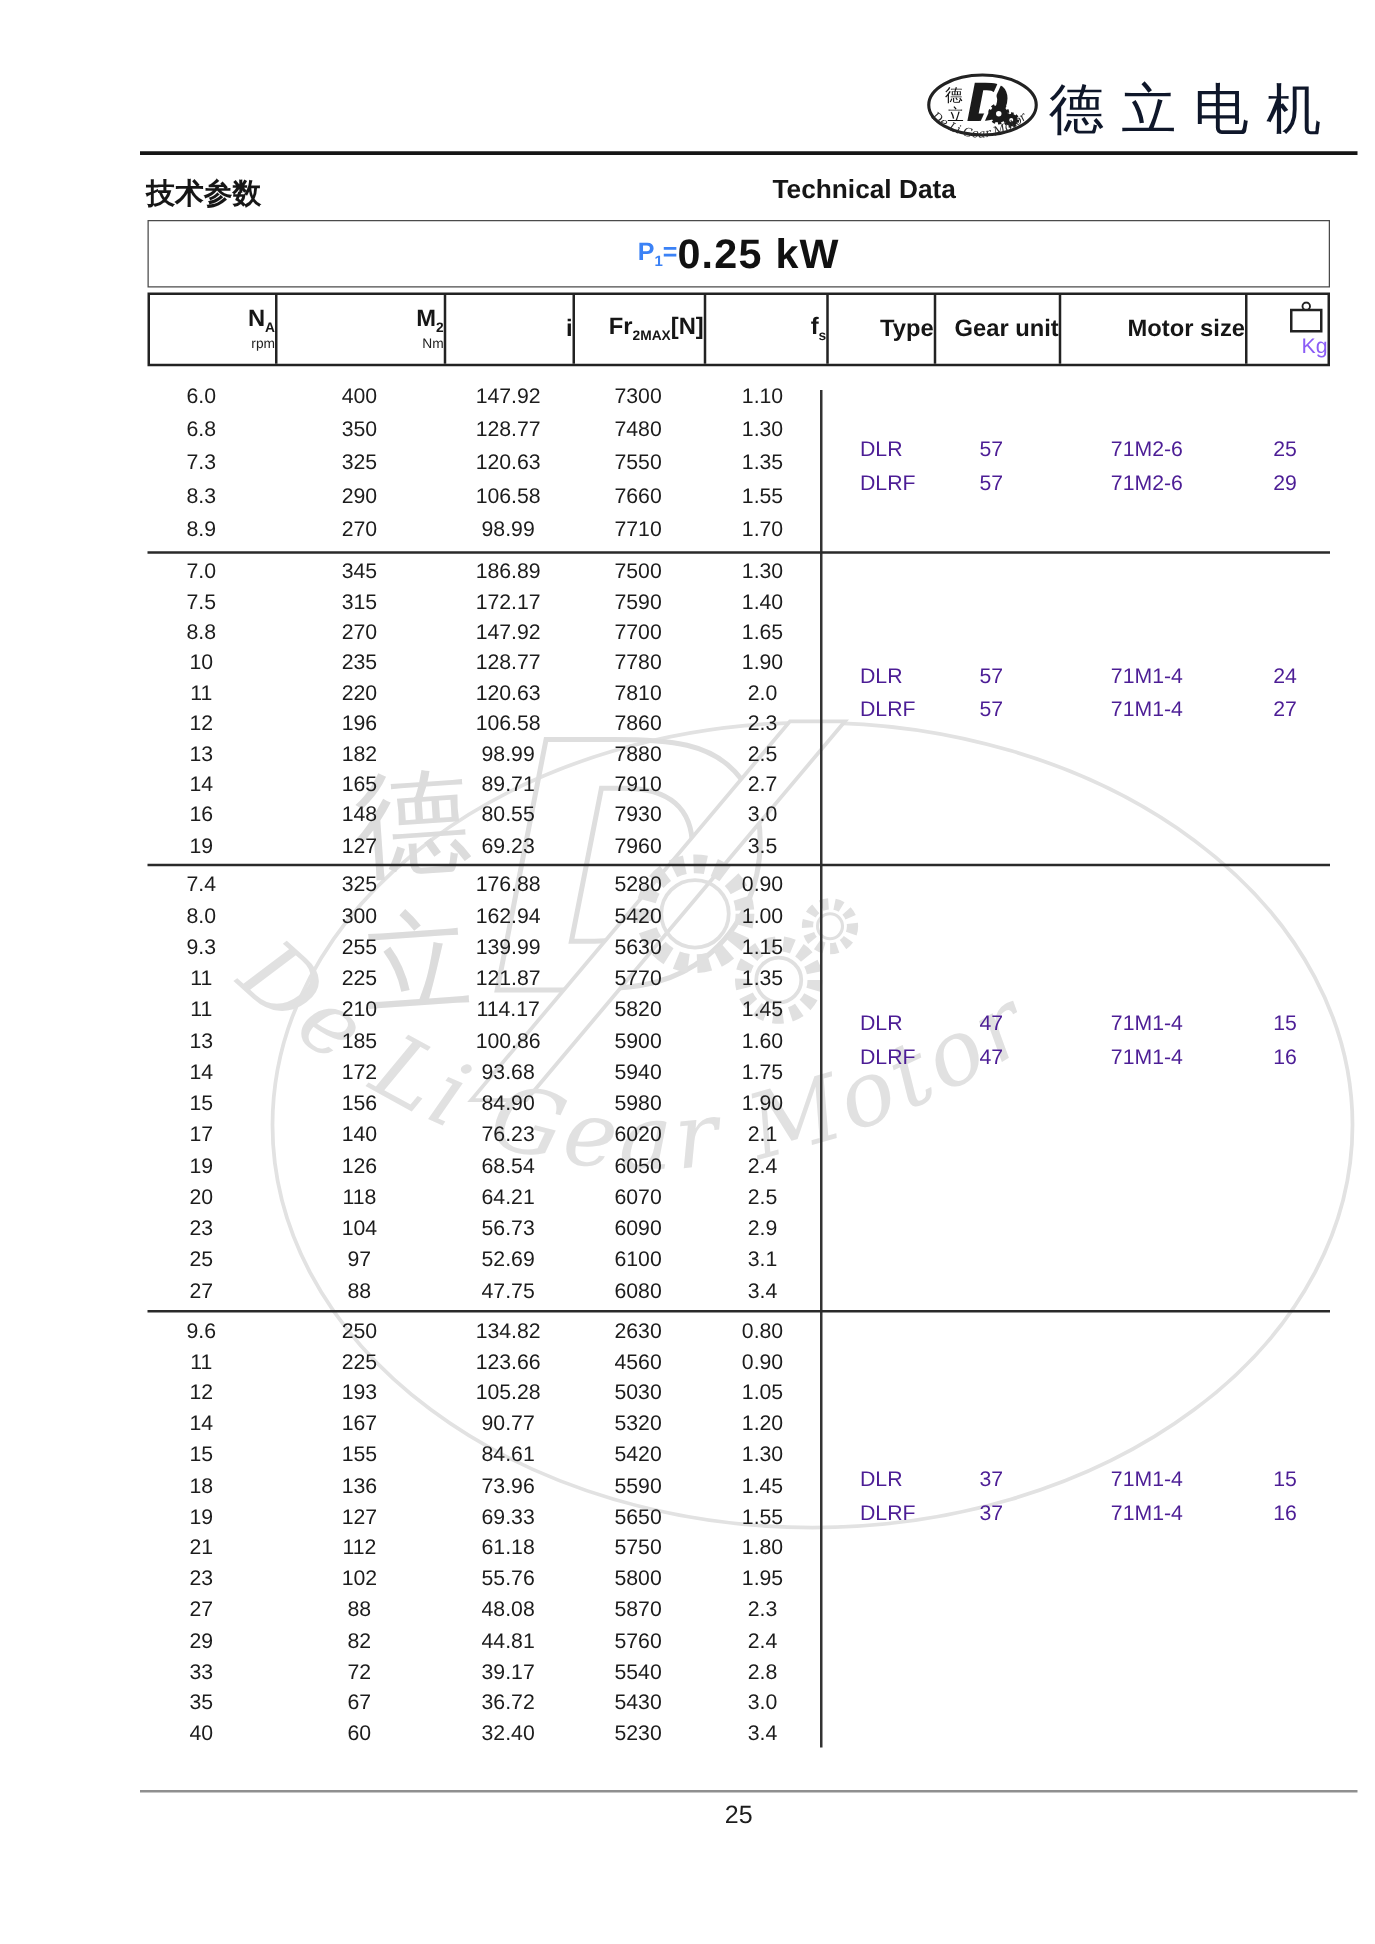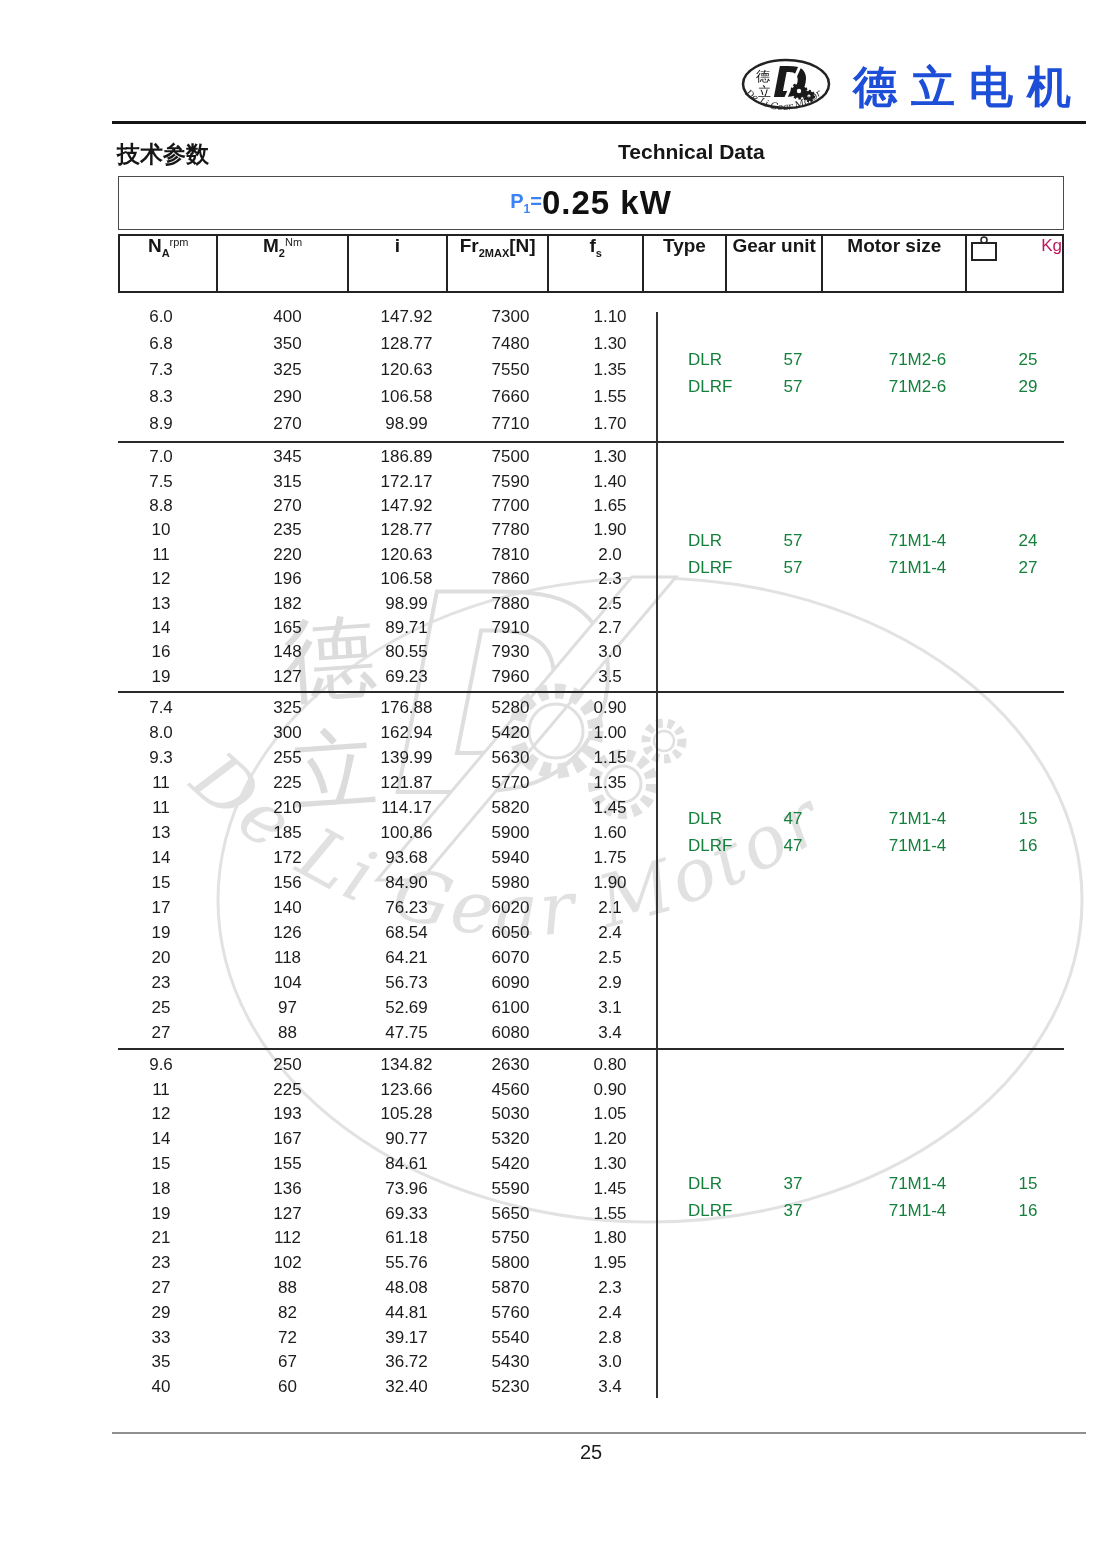--- a/index.html
+++ b/index.html
@@ -11,22 +11,22 @@
     color:#1c1c1c;
     overflow:hidden;
   }
   
   .watermark{position:absolute;left:0;top:0;width:1100px;height:1555px;z-index:0;pointer-events:none;}
   
   .content{position:relative;z-index:1;}
   
   .brand-row{position:absolute;left:735px;top:48px;height:78px;display:flex;align-items:center;}
   .brand-name{
-    font-size:44px;font-weight:bold;color:#1d4ed8;
-    letter-spacing:14px;margin-left:18px;
+    font-size:44px;font-weight:normal;color:#0f172a;
+    letter-spacing:14px;margin-left:4px;
     font-family:"DejaVu Serif", serif;
     white-space:nowrap;
   }
   .top-rule{position:absolute;left:112px;top:121px;width:974px;height:3px;background:#151515;}
   
   .title-cn{position:absolute;left:117px;top:139px;font-size:23px;font-weight:bold;color:#161616;}
   .title-en{position:absolute;left:618px;top:140px;font-size:21px;font-weight:bold;color:#161616;}
   
   .power-box{
     position:absolute;left:118px;top:176px;width:946px;height:54px;
@@ -37,46 +37,46 @@
   .power-prefix sub{font-size:12px;font-weight:bold;}
   .power-value{font-size:33px;font-weight:bold;color:#111;letter-spacing:1px;}
   
   .thead{
     position:absolute;left:118px;top:234px;width:946px;height:59px;
     border:2px solid #222;box-sizing:border-box;
     display:flex;background:transparent;
   }
   .th{
     border-right:2px solid #222;box-sizing:border-box;
-    display:flex;flex-direction:row;align-items:flex-start;justify-content:center;
+    display:flex;flex-direction:column;align-items:flex-end;justify-content:center;
     line-height:1.05;
   }
   .th:last-child{border-right:none;flex:1;}
   .th-main{font-size:19px;font-weight:bold;color:#161616;}
   .th-main sub{font-size:11px;font-weight:bold;}
   .th-unit{font-size:11px;color:#222;margin-top:1px;}
   .w0{width:102px}.w1{width:135px}.w2{width:103px}.w3{width:105px}.w4{width:98px}
   .w5{width:86px}.w6{width:100px}.w7{width:149px}
-  .kg-label{font-size:17px;color:#be185d;margin-top:1px;padding-left:40px;}
+  .kg-label{font-size:17px;color:#8b5cf6;margin-top:1px;padding-left:40px;}
   
   .tbody{position:absolute;left:118px;top:300px;width:946px;}
   .vdivider{position:absolute;left:538px;top:12px;width:1.5px;height:1086px;background:#333;}
   .group{position:relative;box-sizing:border-box;}
   .group.hasline{border-bottom:2px solid #2a2a2a;}
   .g0{height:143px}.g1{height:250px}.g2{height:357px}.g3{height:352px}
   .rows{display:flex;flex-direction:column;justify-content:space-evenly;height:100%;}
   .trow{display:flex;align-items:center;}
   .td{font-size:17px;color:#1c1c1c;text-align:center;}
   .td.c0{width:102px;padding-right:16px;box-sizing:border-box;}
   .td.c1{width:135px}.td.c2{width:103px}.td.c3{width:105px}.td.c4{width:94px}
   .type-block{position:absolute;left:539px;width:407px;}
   .g0 .type-block{top:46px}.g1 .type-block{top:84px}
   .g2 .type-block{top:112px}.g3 .type-block{top:120px}
   .type-row{display:flex;height:27px;align-items:center;}
-  .tt{font-size:17px;color:#15803d;text-align:center;}
+  .tt{font-size:17px;color:#4c1d95;text-align:center;}
   .tt.t0{width:86px;text-align:left;padding-left:31px;box-sizing:border-box;}
   .tt.t1{width:100px}.tt.t2{width:149px}.tt.t3{width:72px}
   
   .footer-rule{position:absolute;left:112px;top:1432px;width:974px;height:2px;background:#8f8f8f;}
   .page-number{position:absolute;left:118px;top:1441px;width:946px;text-align:center;font-size:20px;color:#1c1c1c;}
 </style>
 </head>
 <body>
 
 <div class="page">

